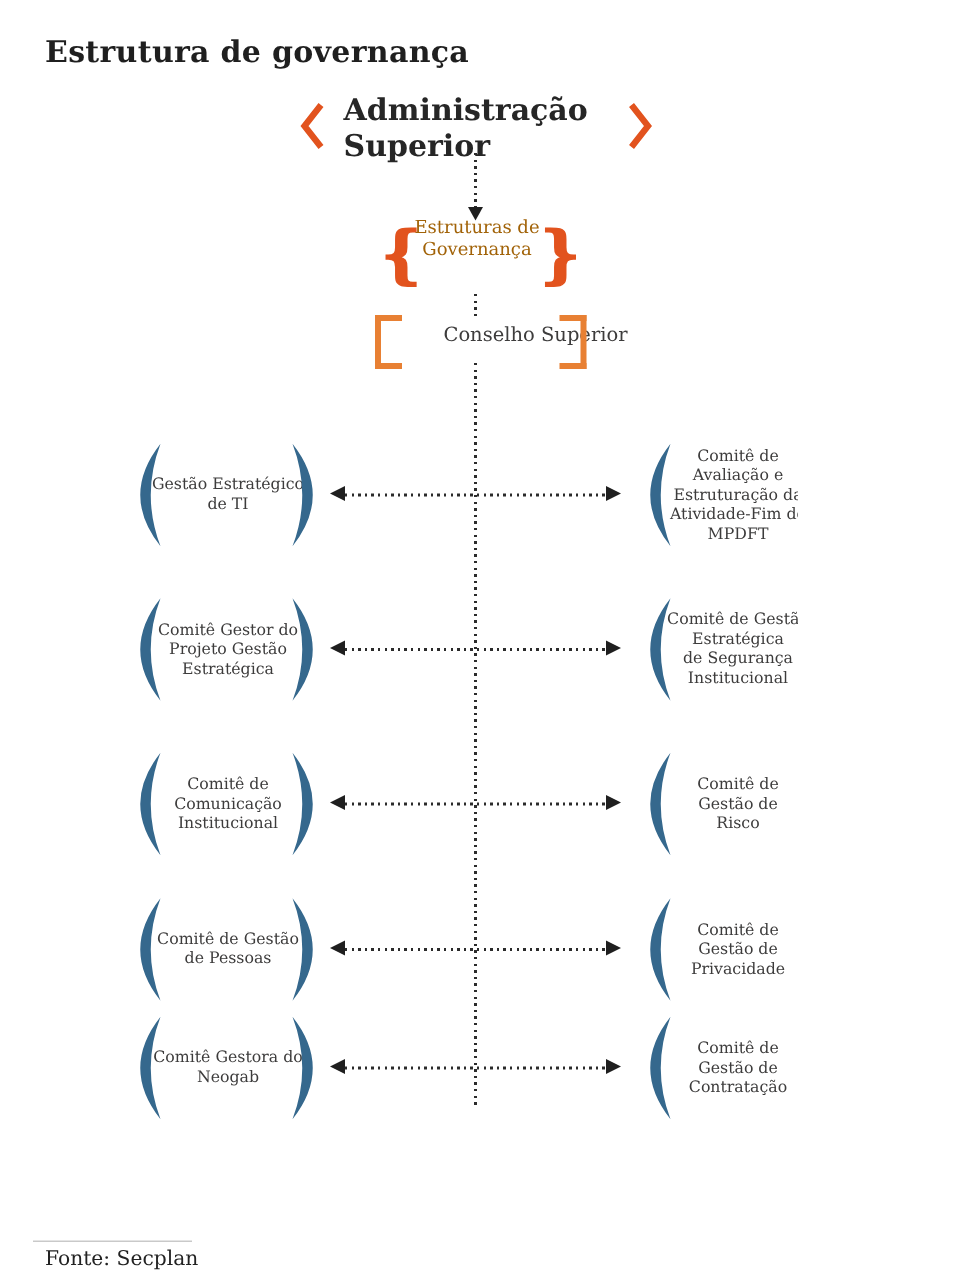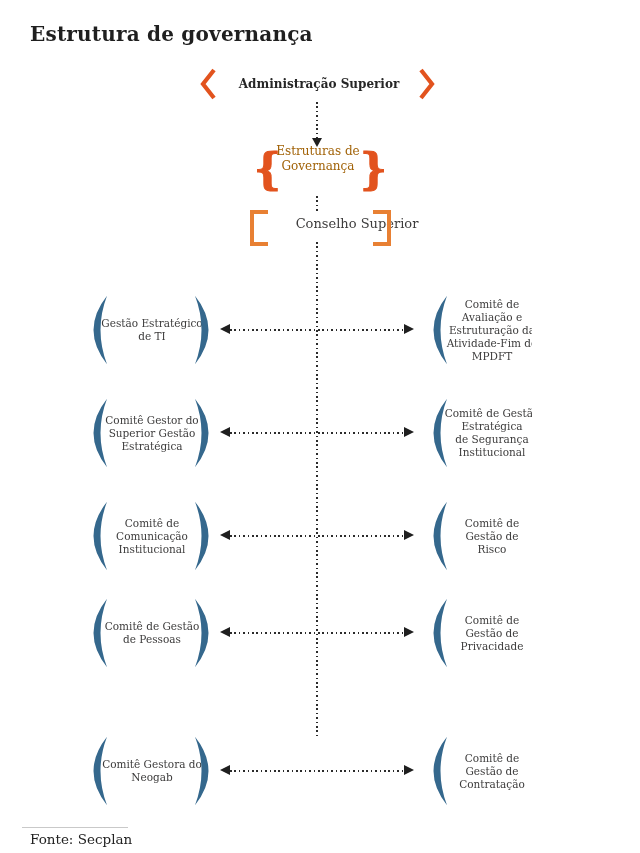--- a/index.html
+++ b/index.html
@@ -8,22 +8,22 @@
     font-family:"DejaVu Serif", serif; overflow:hidden;
   }
   .abs { position:absolute; }
 
   .title {
     left:30px; top:22px; font-size:20px; font-weight:bold; color:#1f1f1f;
     letter-spacing:.2px;
   }
 
   .top-label {
-    left:229px; top:77px; width:180px; text-align:center;
-    font-size:12px; font-weight:bold; color:#262626;
+    left:229px; top:61px; width:180px; text-align:left;
+    font-size:20px; font-weight:bold; color:#262626;
   }
 
   .chev { width:17px; height:32px; }
 
   .vdots {
     width:2px;
     background-image:repeating-linear-gradient(to bottom,#2b2b2b 0 1.6px,transparent 1.6px 4.4px);
   }
   .hdots {
     height:2px;
@@ -130,21 +130,21 @@
     <svg class="paren" style="left:532px" viewBox="0 0 22 80" preserveAspectRatio="none">
         <path d="M3 2 Q30 40 3 78 Q16 40 3 2 Z" fill="#35688d"></path>
       </svg>
   </div>
 
   <div class="abs row" style="top:397px">
     <svg class="paren" style="left:88px" viewBox="0 0 22 80" preserveAspectRatio="none">
         <path d="M19 2 Q-8 40 19 78 Q6 40 19 2 Z" fill="#35688d"></path>
       </svg>
     <div class="node-text" style="left:100px">Comitê Gestor do
-Superior Gestão
+Projeto Gestão
 Estratégica</div>
     <svg class="paren" style="left:192px" viewBox="0 0 22 80" preserveAspectRatio="none">
         <path d="M3 2 Q30 40 3 78 Q16 40 3 2 Z" fill="#35688d"></path>
       </svg>
     <div class="abs arrow-w" style="left:220px"></div>
     <div class="abs hdots" style="left:230px;top:35px;width:88px"></div>
     <div class="abs hdots" style="left:318px;top:35px;width:86px"></div>
     <div class="abs arrow-e" style="left:404px"></div>
     <svg class="paren" style="left:428px" viewBox="0 0 22 80" preserveAspectRatio="none">
         <path d="M19 2 Q-8 40 19 78 Q6 40 19 2 Z" fill="#35688d"></path>
@@ -200,21 +200,21 @@
         <path d="M19 2 Q-8 40 19 78 Q6 40 19 2 Z" fill="#35688d"></path>
       </svg>
     <div class="node-text" style="left:440px">Comitê de
 Gestão de
 Privacidade</div>
     <svg class="paren" style="left:532px" viewBox="0 0 22 80" preserveAspectRatio="none">
         <path d="M3 2 Q30 40 3 78 Q16 40 3 2 Z" fill="#35688d"></path>
       </svg>
   </div>
 
-  <div class="abs row" style="top:735px">
+  <div class="abs row" style="top:676px">
     <svg class="paren" style="left:88px" viewBox="0 0 22 80" preserveAspectRatio="none">
         <path d="M19 2 Q-8 40 19 78 Q6 40 19 2 Z" fill="#35688d"></path>
       </svg>
     <div class="node-text" style="left:100px">Comitê Gestora do
 Neogab</div>
     <svg class="paren" style="left:192px" viewBox="0 0 22 80" preserveAspectRatio="none">
         <path d="M3 2 Q30 40 3 78 Q16 40 3 2 Z" fill="#35688d"></path>
       </svg>
     <div class="abs arrow-w" style="left:220px"></div>
     <div class="abs hdots" style="left:230px;top:35px;width:88px"></div>

